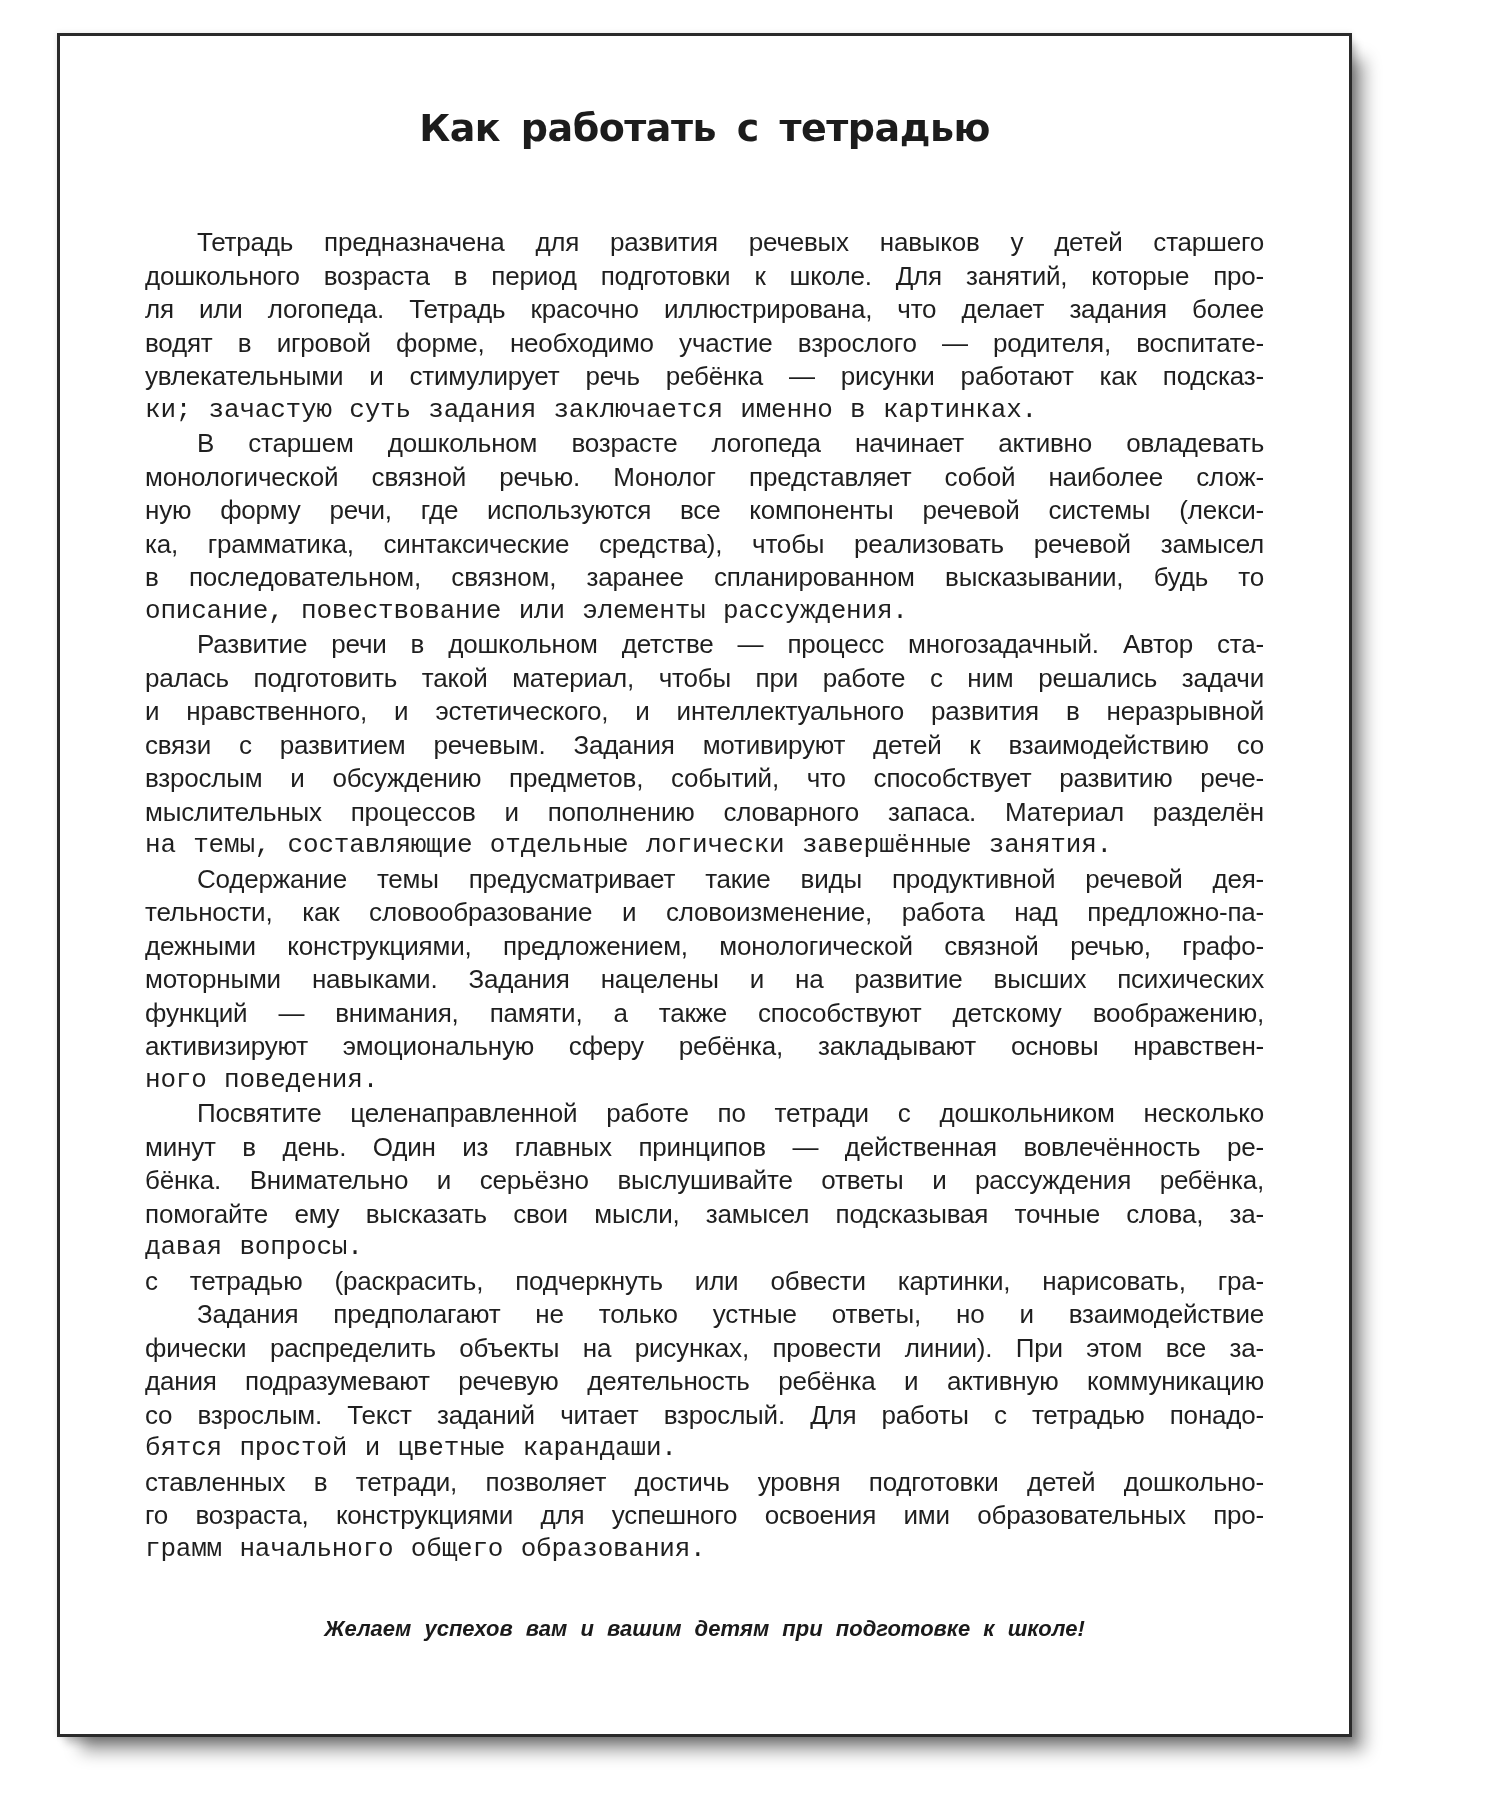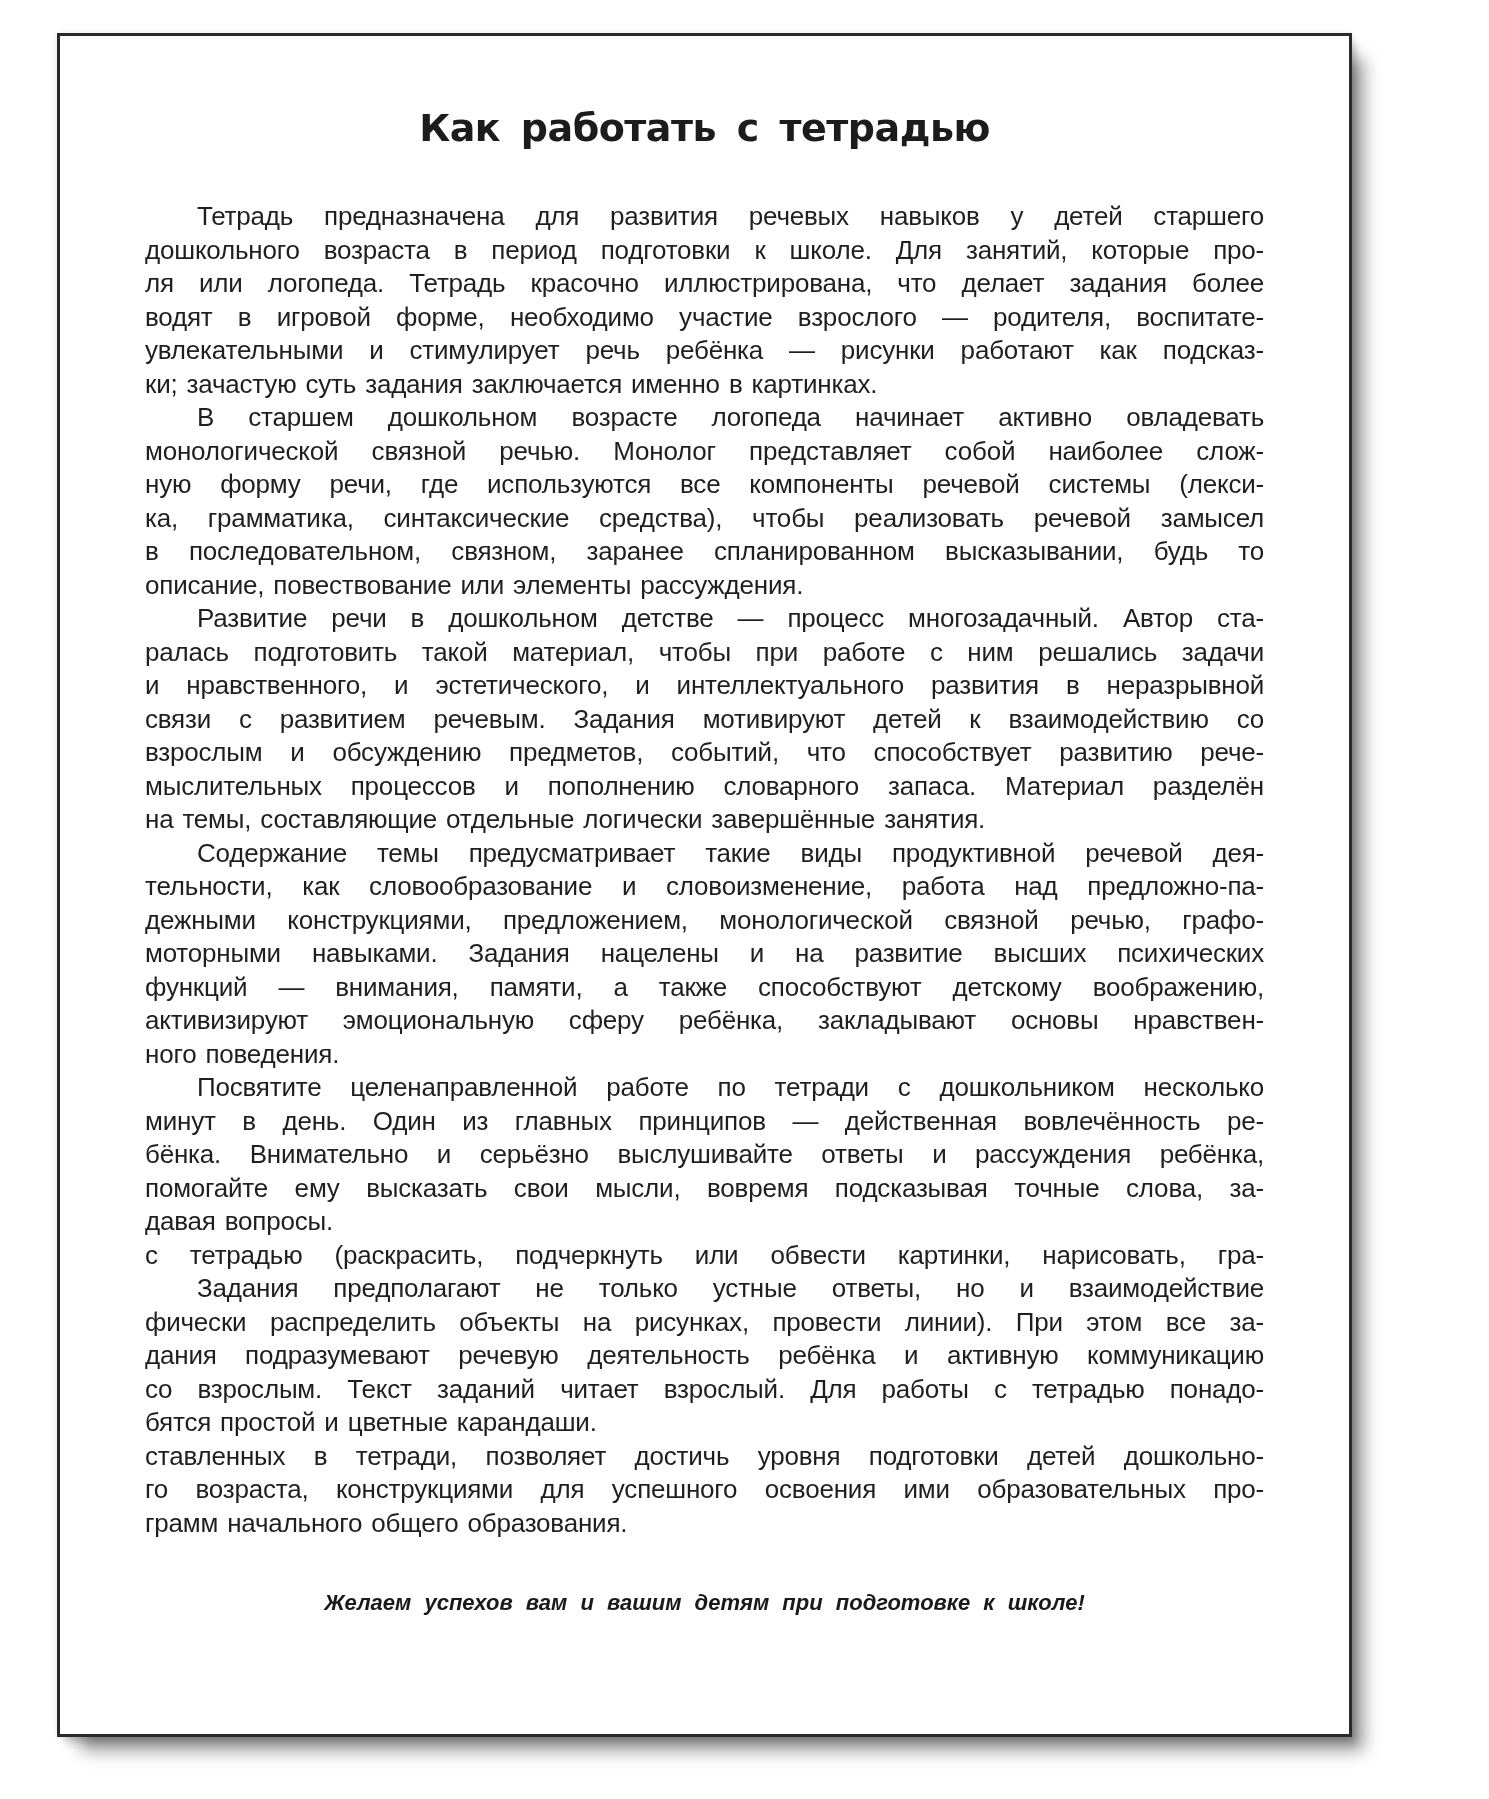--- a/index.html
+++ b/index.html
@@ -37,34 +37,35 @@
     text-align: center;
     font-family: "DejaVu Sans", sans-serif;
     font-weight: 700;
     font-size: 38px;
     line-height: 44px;
     letter-spacing: -0.5px;
     word-spacing: 8px;
     color: #1c1c1c;
   }
   .body-text {
-    margin-top: 50px;
+    margin-top: 76px;
     color: #1f1f1f;
     font-size: 26px;
     line-height: 33.5px;
     letter-spacing: -0.2px;
     word-spacing: 2px;
   }
   .line {
     text-align: justify;
     text-align-last: justify;
     white-space: normal;
   }
   .line.last {
     text-align-last: left;
+    font-family: Liberation Mono, monospace;
   }
   .line.indent {
     text-indent: 52px;
   }
   .closing {
     margin-top: 46px;
     text-align: center;
     font-weight: 700;
     font-style: italic;
     font-size: 22px;
@@ -102,21 +103,21 @@
         <div class="line indent">Содержание темы предусматривает такие виды продуктивной речевой дея-</div>
         <div class="line">тельности, как словообразование и словоизменение, работа над предложно-па-</div>
         <div class="line">дежными конструкциями, предложением, монологической связной речью, графо-</div>
         <div class="line">моторными навыками. Задания нацелены и на развитие высших психических</div>
         <div class="line">функций — внимания, памяти, а также способствуют детскому воображению,</div>
         <div class="line">активизируют эмоциональную сферу ребёнка, закладывают основы нравствен-</div>
         <div class="line last">ного поведения.</div>
         <div class="line indent">Посвятите целенаправленной работе по тетради с дошкольником несколько</div>
         <div class="line">минут в день. Один из главных принципов — действенная вовлечённость ре-</div>
         <div class="line">бёнка. Внимательно и серьёзно выслушивайте ответы и рассуждения ребёнка,</div>
-        <div class="line">помогайте ему высказать свои мысли, вовремя подсказывая точные слова, за-</div>
+        <div class="line">помогайте ему высказать свои мысли, замысел подсказывая точные слова, за-</div>
         <div class="line last">давая вопросы.</div>
         <div class="line">с тетрадью (раскрасить, подчеркнуть или обвести картинки, нарисовать, гра-</div>
         <div class="line indent">Задания предполагают не только устные ответы, но и взаимодействие</div>
         <div class="line">фически распределить объекты на рисунках, провести линии). При этом все за-</div>
         <div class="line">дания подразумевают речевую деятельность ребёнка и активную коммуникацию</div>
         <div class="line">со взрослым. Текст заданий читает взрослый. Для работы с тетрадью понадо-</div>
         <div class="line last">бятся простой и цветные карандаши.</div>
         <div class="line">ставленных в тетради, позволяет достичь уровня подготовки детей дошкольно-</div>
         <div class="line">го возраста, конструкциями для успешного освоения ими образовательных про-</div>
         <div class="line last">грамм начального общего образования.</div>

